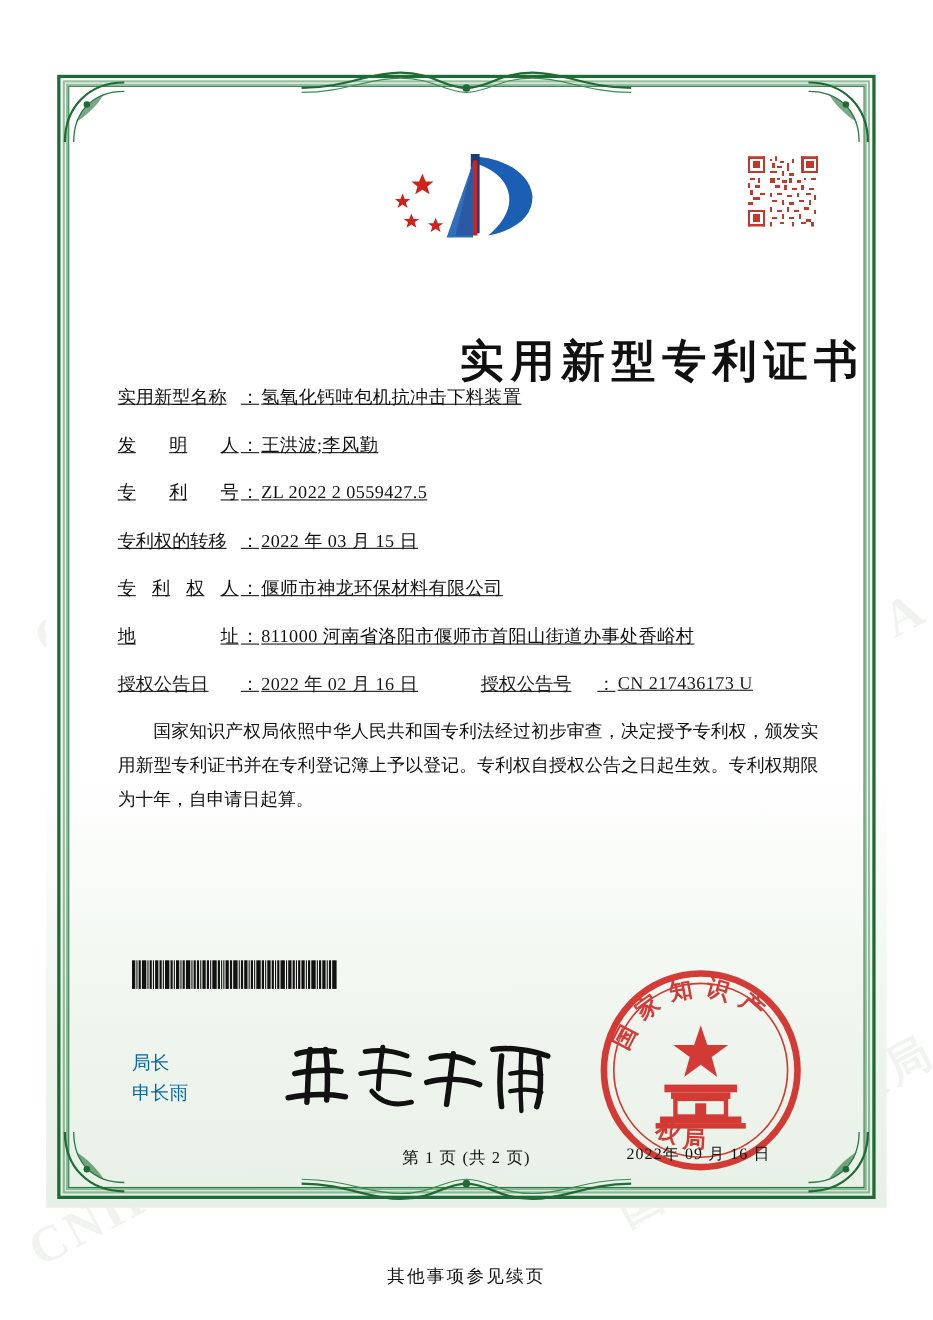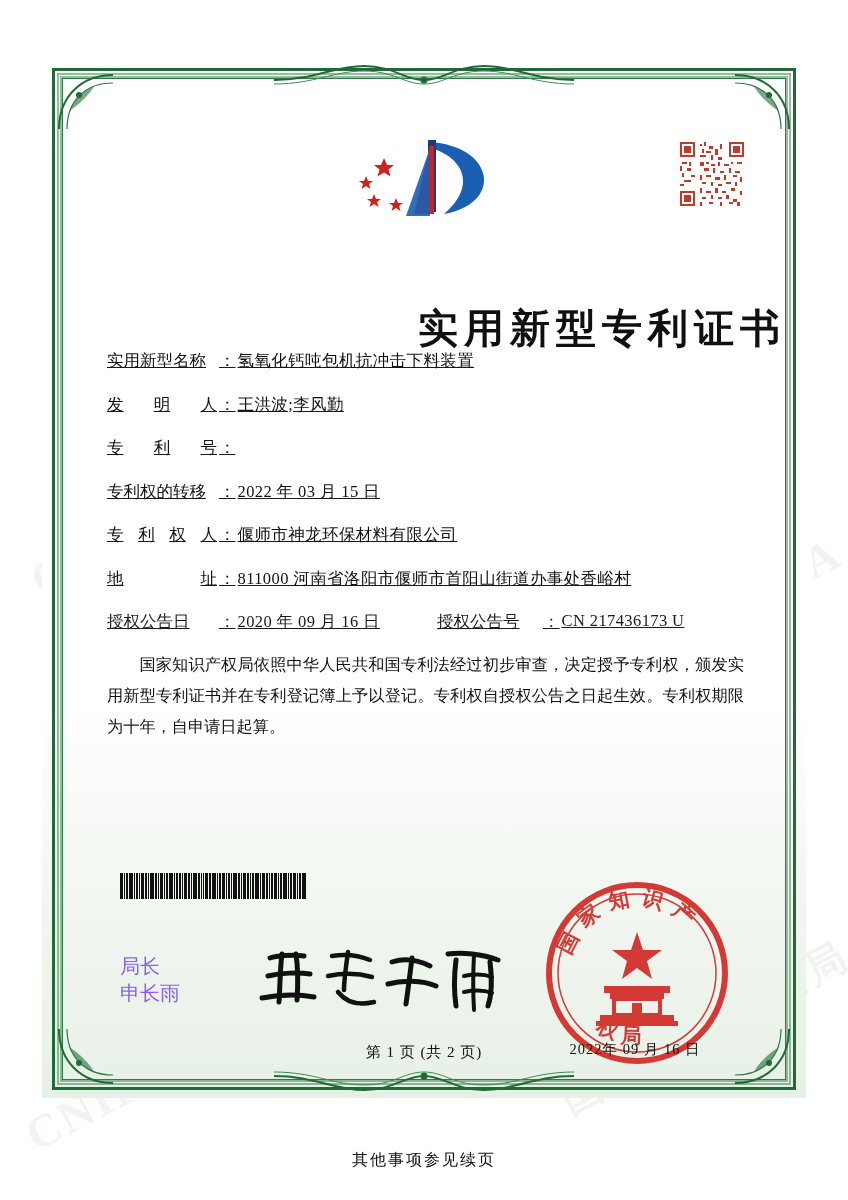--- a/index.html
+++ b/index.html
@@ -241,23 +241,23 @@
     display: block;
     background: #111;
     margin-right: 1px;
   }
 
   
   .sig-label {
     position: absolute;
     left: 58px;
     top: 875px;
-    font-size: 20px;
+    font-size: 17px;
     line-height: 27px;
-    color: #8b5cf6;
+    color: #0369a1;
   }
   .sig-hand {
     position: absolute;
     left: 190px;
     top: 862px;
     width: 270px;
     height: 80px;
   }
 
   
@@ -489,20 +489,21 @@
         <span class="f-value">王洪波;李风勤</span>
       </div>
 
       <div class="field-row">
         <span class="f-label spread">
           <span>专</span>
           <span>利</span>
           <span>号</span>
         </span>
         <span class="f-colon">：</span>
+        <span class="f-value">ZL 2022 2 0559427.5</span>
       </div>
 
       <div class="field-row">
         <span class="f-label">专利权的转移</span>
         <span class="f-colon">：</span>
         <span class="f-value">2022 年 03 月 15 日</span>
       </div>
 
       <div class="field-row">
         <span class="f-label spread">
@@ -521,21 +522,21 @@
           <span>址</span>
         </span>
         <span class="f-colon">：</span>
         <span class="f-value">811000 河南省洛阳市偃师市首阳山街道办事处香峪村</span>
       </div>
 
       <div class="dual-row">
         <span class="dual-left">
           <span class="f-label">授权公告日</span>
           <span class="f-colon">：</span>
-          <span class="f-value">2020 年 09 月 16 日</span>
+          <span class="f-value">2022 年 02 月 16 日</span>
         </span>
         <span class="dual-right">
           <span class="f-label">授权公告号</span>
           <span class="f-colon">：</span>
           <span class="f-value">CN 217436173 U</span>
         </span>
       </div>
     </div>
 
     <div class="paragraphs">

